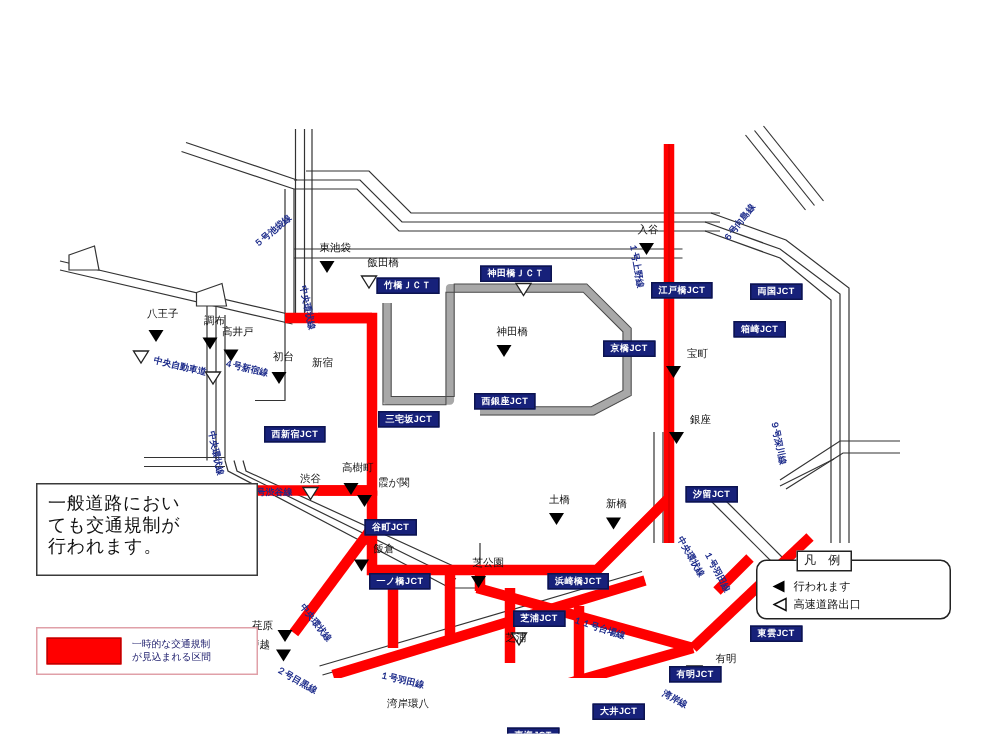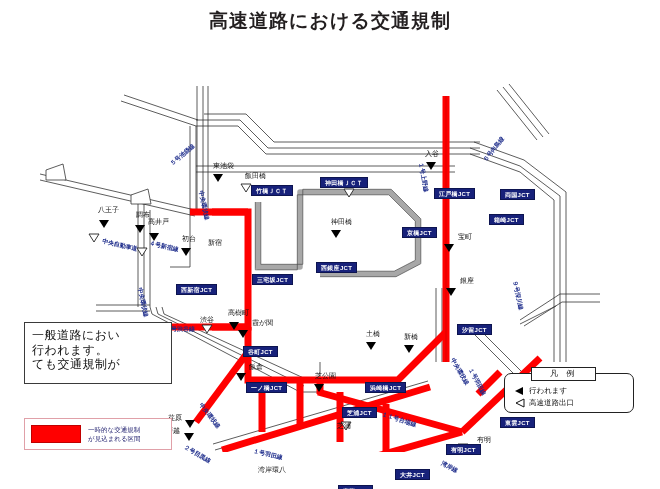--- a/index.html
+++ b/index.html
@@ -60,21 +60,21 @@
   }
   #red-legend-text{font-size:6.5px;color:#1b1b6b;line-height:9px;}
 
   
   #map-legend{
     position:absolute;left:504px;top:373px;width:130px;height:40px;
     border:1px solid #222;border-radius:7px;box-sizing:border-box;
     background:#fff;
   }
   #map-legend-title{
-    position:absolute;left:26px;top:-7px;background:#fff;padding:0 18px;
+    position:absolute;left:26px;top:-7px;background:#fff;padding:0 4px;
     font-size:8px;color:#111;letter-spacing:3px;border:1px solid #222;
     line-height:12px;height:12px;
   }
   .legend-row{
     position:absolute;left:10px;display:flex;align-items:center;
     font-size:7.5px;color:#111;white-space:nowrap;
   }
   #legend-row-in{top:12px;}
   #legend-row-out{top:24px;justify-content:flex-end;}
   .tri-solid{
@@ -82,21 +82,20 @@
     border-bottom:4.5px solid transparent;border-right:8px solid #000;
     margin-right:6px;
   }
   .legend-mark{position:relative;display:inline-block;}
 </style>
 </head>
 <body>
 
 <div id="root">
 
-  <div class="title" id="title-main">高速道路における交通規制</div>
 
   <svg id="map" viewBox="0 0 660 390">
 
     <defs>
       <g id="t-solid">
           <path d="M0,-5 L0,5 L8,0 Z" fill="#000"></path>
         </g>
       <g id="t-hollow">
           <path d="M0,-5 L0,5 L8,0 Z" fill="#fff" stroke="#222" stroke-width="0.9"></path>
         </g>
@@ -306,22 +305,22 @@
       <div class="lbl rt rot" style="left: 186px; top: 444px; transform: rotate(30deg);">２号目黒線</div>
       <div class="lbl rt rot" style="left: 254px; top: 448px; transform: rotate(13deg);">１号羽田線</div>
       <div class="lbl rt rot" style="left: 455px; top: 357px; transform: rotate(60deg);">中央環状線</div>
       <div class="lbl rt rot" style="left: 383px; top: 411px; transform: rotate(18deg);">１１号台場線</div>
       <div class="lbl rt rot" style="left: 443px; top: 460px; transform: rotate(28deg);">湾岸線</div>
       <div class="lbl rt rot" style="left: 473px; top: 367px; transform: rotate(62deg);">１号羽田線</div>
     </div>
 
   <div id="info-box">
       <div>一般道路におい</div>
+      <div>ても交通規制が</div>
       <div>行われます。</div>
-      <div>ても交通規制が</div>
     </div>
 
   <div id="red-legend">
     <div id="red-legend-swatch" style="background: rgb(255, 0, 0);"></div>
     <div id="red-legend-text">
       <div>一時的な交通規制</div>
       <div>が見込まれる区間</div>
     </div>
   </div>
 

